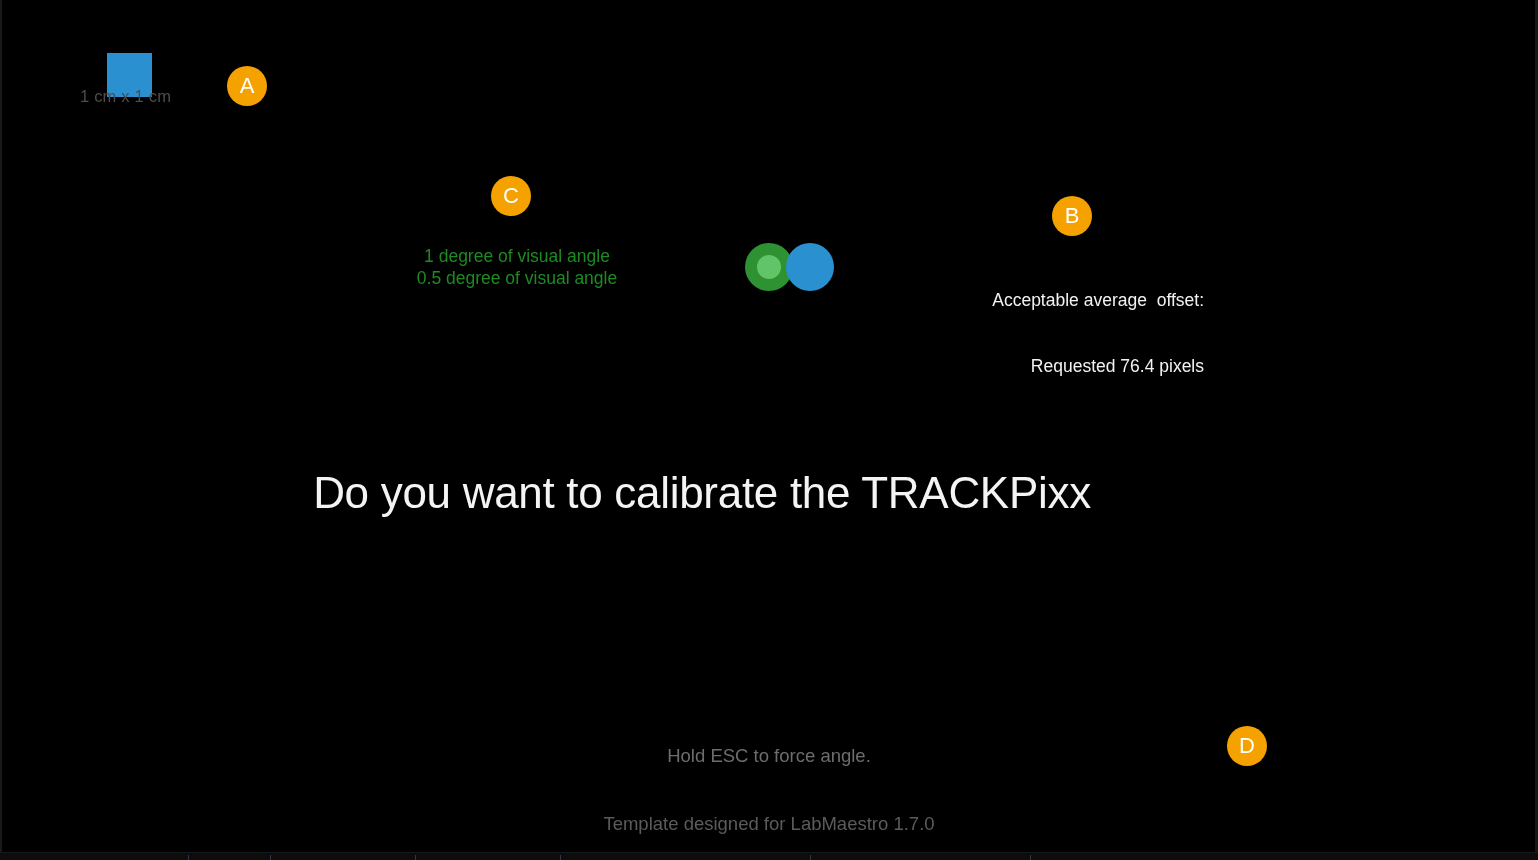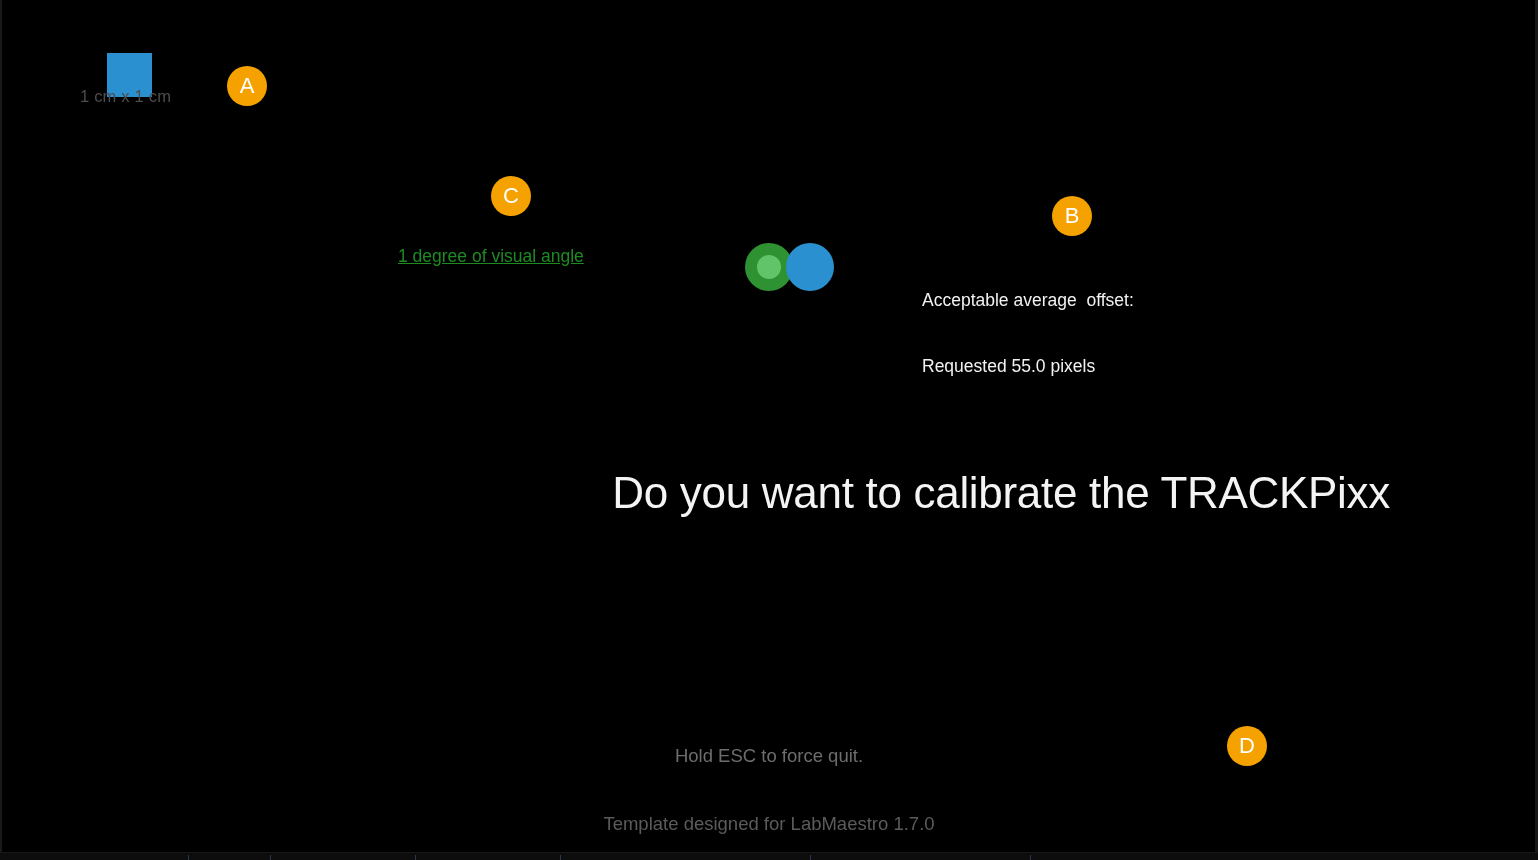--- a/index.html
+++ b/index.html
@@ -73,29 +73,28 @@
     width: 200px;
     font-size: 16.5px;
     color: #4d4d4d;
     letter-spacing: 0.2px;
     white-space: nowrap;
   }
 
   
   .angle-block {
     position: absolute;
-    left: 398px;
+    left: 376px;
     top: 245px;
     width: 282px;
-    text-align: left;
+    text-align: center;
     color: #1d8a22;
     font-size: 17.5px;
     line-height: 22px;
     white-space: nowrap;
-    text-decoration: underline;
   }
 
   
   .circle-green-outer {
     position: absolute;
     left: 745px;
     top: 243px;
     width: 48px;
     height: 48px;
     border-radius: 50%;
@@ -119,34 +118,34 @@
     border-radius: 50%;
     background: #2b90d0;
   }
 
   
   .offset-block {
     position: absolute;
     left: 922px;
     top: 245px;
     width: 282px;
-    text-align: left;
+    text-align: right;
     color: #f2f2f2;
     font-size: 17.5px;
     line-height: 22px;
     white-space: pre;
   }
 
   
   .heading {
     position: absolute;
-    left: 2px;
+    left: 8px;
     top: 380px;
     width: 1388px;
-    text-align: right;
+    text-align: center;
     color: #f4f4f4;
     font-size: 44px;
     line-height: 45px;
     font-weight: 400;
     letter-spacing: -0.3px;
     white-space: pre;
   }
 
   
   .instructions {
@@ -197,37 +196,38 @@
 <div id="screen">
 
   <div class="edge-left"></div>
   <div class="edge-right"></div>
 
   <div class="cal-square"></div>
   <div class="cal-square-label">1 cm x 1 cm</div>
 
   <div class="angle-block">
     <div>1 degree of visual angle</div>
+    <div>0.5 degree of visual angle</div>
   </div>
 
   <div class="circle-green-outer"></div>
   <div class="circle-green-inner"></div>
   <div class="circle-blue"></div>
 
   <div class="offset-block">
     <div>Acceptable average  offset:</div>
-    <div>Requested 55.0 pixels</div>
+    <div>Requested 76.4 pixels</div>
   </div>
 
   <div class="heading">
     <div>Do you want to calibrate the TRACKPixx</div>
   </div>
 
   <div class="instructions">
-    <div>Hold ESC to force quit.</div>
+    <div>Hold ESC to force angle.</div>
     
   </div>
 
   <div class="footer">Template designed for LabMaestro 1.7.0</div>
 
   <div class="marker marker-a">A</div>
   <div class="marker marker-b">B</div>
   <div class="marker marker-c">C</div>
   <div class="marker marker-d">D</div>
 

